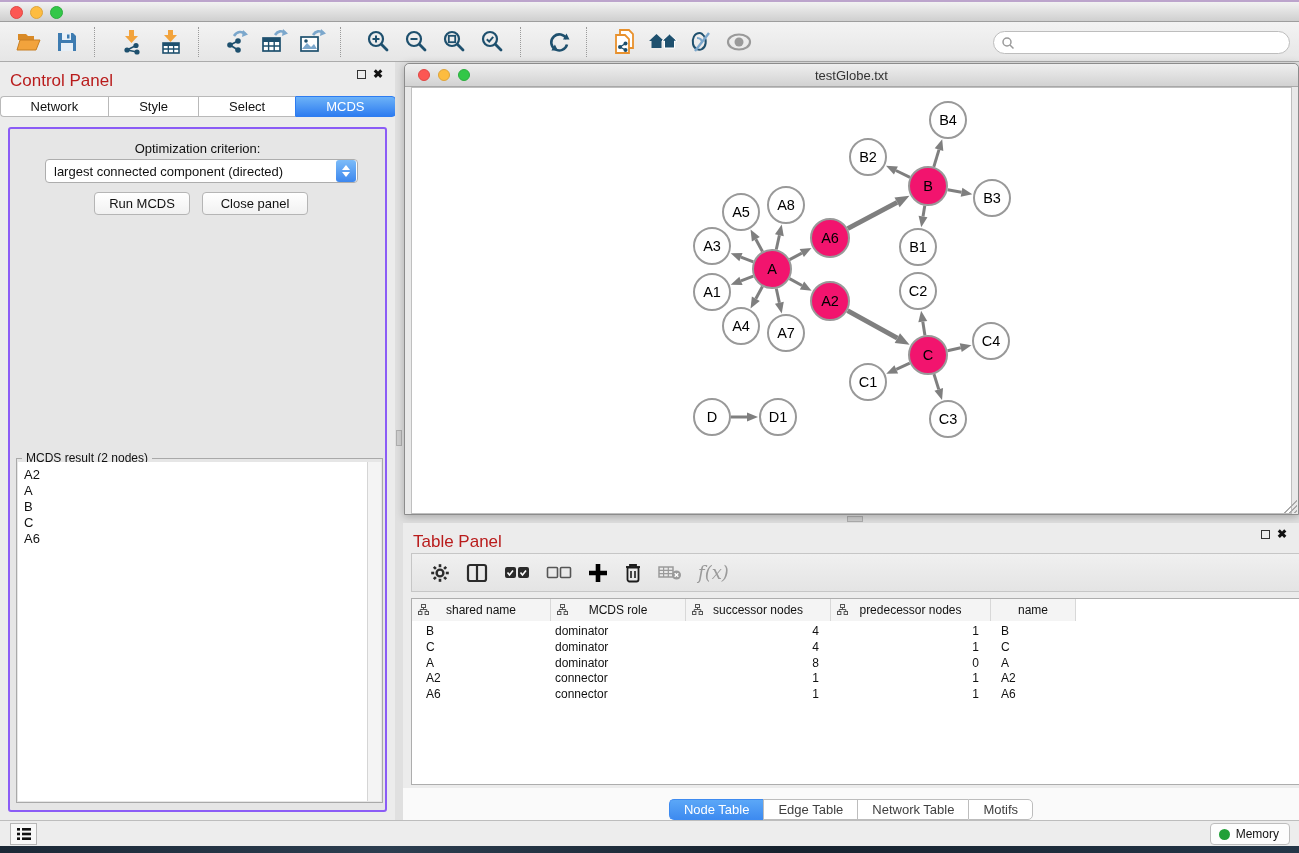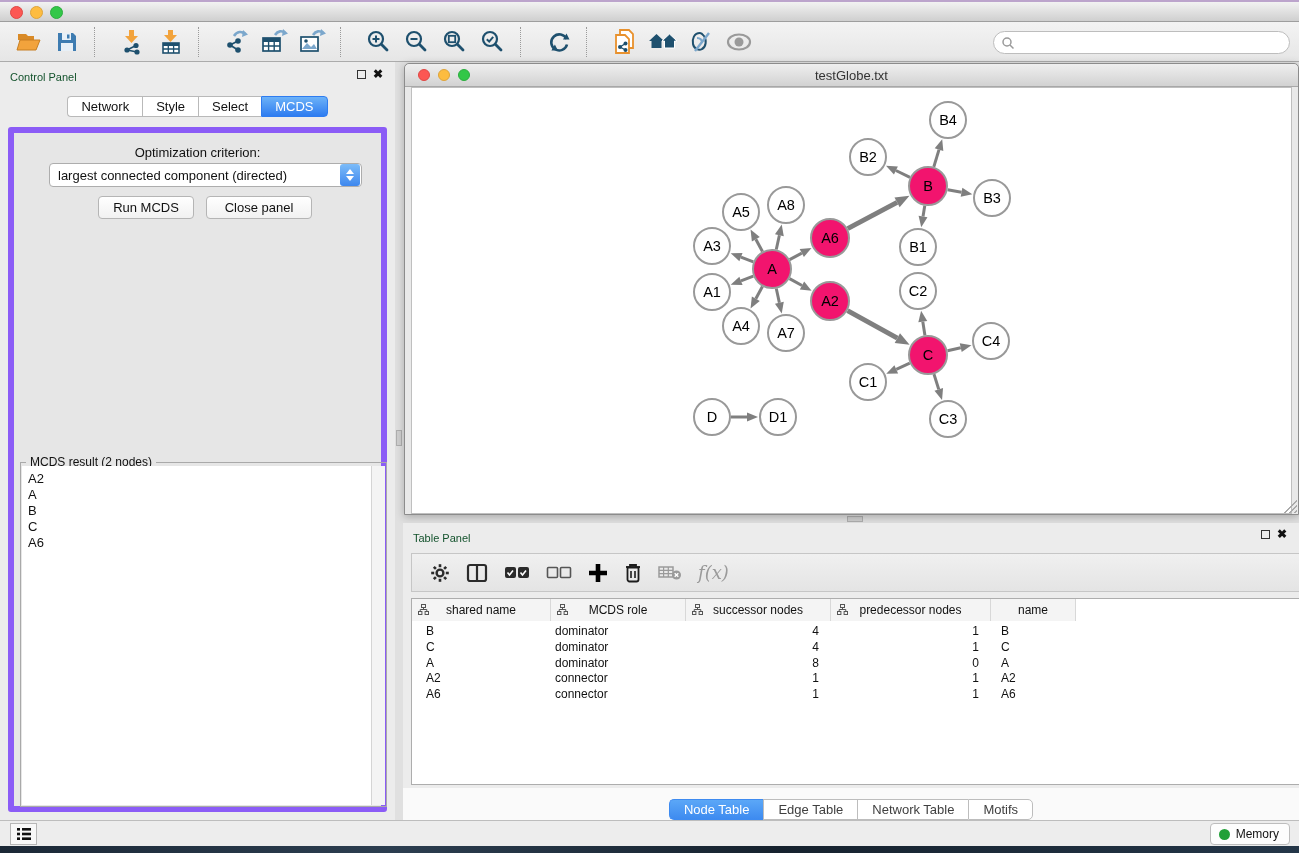--- a/index.html
+++ b/index.html
@@ -24,29 +24,29 @@
     display:flex; align-items:center; padding-left:10px; }
   .tbtn { width:38px; height:32px; display:flex; align-items:center; justify-content:center; }
   .tsep { width:14px; height:30px; border-left:1px dotted #9a9a9a; margin:0 6px 0 8px; }
   .searchbox { position:absolute; right:9px; top:9px; width:297px; height:23px;
     border:1px solid #BDBDBD; border-radius:12px; background:#fff;
     display:flex; align-items:center; padding-left:7px; }
   .searchbox input { border:none; outline:none; flex:1; font-size:12px; background:transparent; height:18px; }
 
   
   .cpanel { position:absolute; left:0; top:62px; width:395px; height:758px; background:#ECECEC; }
-  .panel-title { position:absolute; left:10px; top:9px; font-size:11px; color:#14532d; }
+  .panel-title { position:absolute; left:10px; top:9px; font-size:17px; color:#b91c1c; }
   .cp-tabs { position:absolute; left:0; right:0; top:34px; display:flex; justify-content:center; }
-  .cp-tab { height:21px; padding:0 13px; font-size:13px; background:#fff; border:1px solid #B9B9B9;
+  .cp-tab { height:21px; padding:0 30px; font-size:13px; background:#fff; border:1px solid #B9B9B9;
     border-right:none; display:flex; align-items:center; color:#111; }
   .cp-tab:first-child { border-radius:4px 0 0 4px; }
   .cp-tab:last-child { border-right:1px solid #B9B9B9; border-radius:0 4px 4px 0; }
   .cp-tab.sel { background:linear-gradient(#6CB2F8,#2E7CF0); color:#fff; border-color:#2E7CF0; }
   .cp-inner { position:absolute; left:8px; top:65px; width:379px; height:685px;
-    background:#E6E6E6; border:6px solid #8b5cf6; border-radius:3px;padding-left:36px; }
+    background:#E6E6E6; border:2px solid #8b5cf6; border-radius:3px;padding-left:36px; }
   .opt-label { position:absolute; left:0; right:0; top:12px; text-align:center; font-size:13px; color:#111; }
   .dropdown { position:absolute; left:35px; top:30px; width:313px; height:24px; background:#fff;
     border:1px solid #ADADAD; border-radius:4px; display:flex; align-items:center; }
   .dropdown .val { flex:1; font-size:13px; padding-left:8px; color:#111; white-space:nowrap; }
   .dd-step { width:20px; height:22px; margin-right:1px; border-radius:3px;
     background:linear-gradient(#7CBCF9,#3D87EE); display:flex; flex-direction:column;
     align-items:center; justify-content:center; gap:2px; }
   .dd-step .up { width:0;height:0;border-left:4px solid transparent;border-right:4px solid transparent;border-bottom:5px solid #fff; }
   .dd-step .dn { width:0;height:0;border-left:4px solid transparent;border-right:4px solid transparent;border-top:5px solid #fff; }
   .cp-btn { position:absolute; top:63px; height:23px; background:linear-gradient(#FFFFFF,#F1F1F1);

